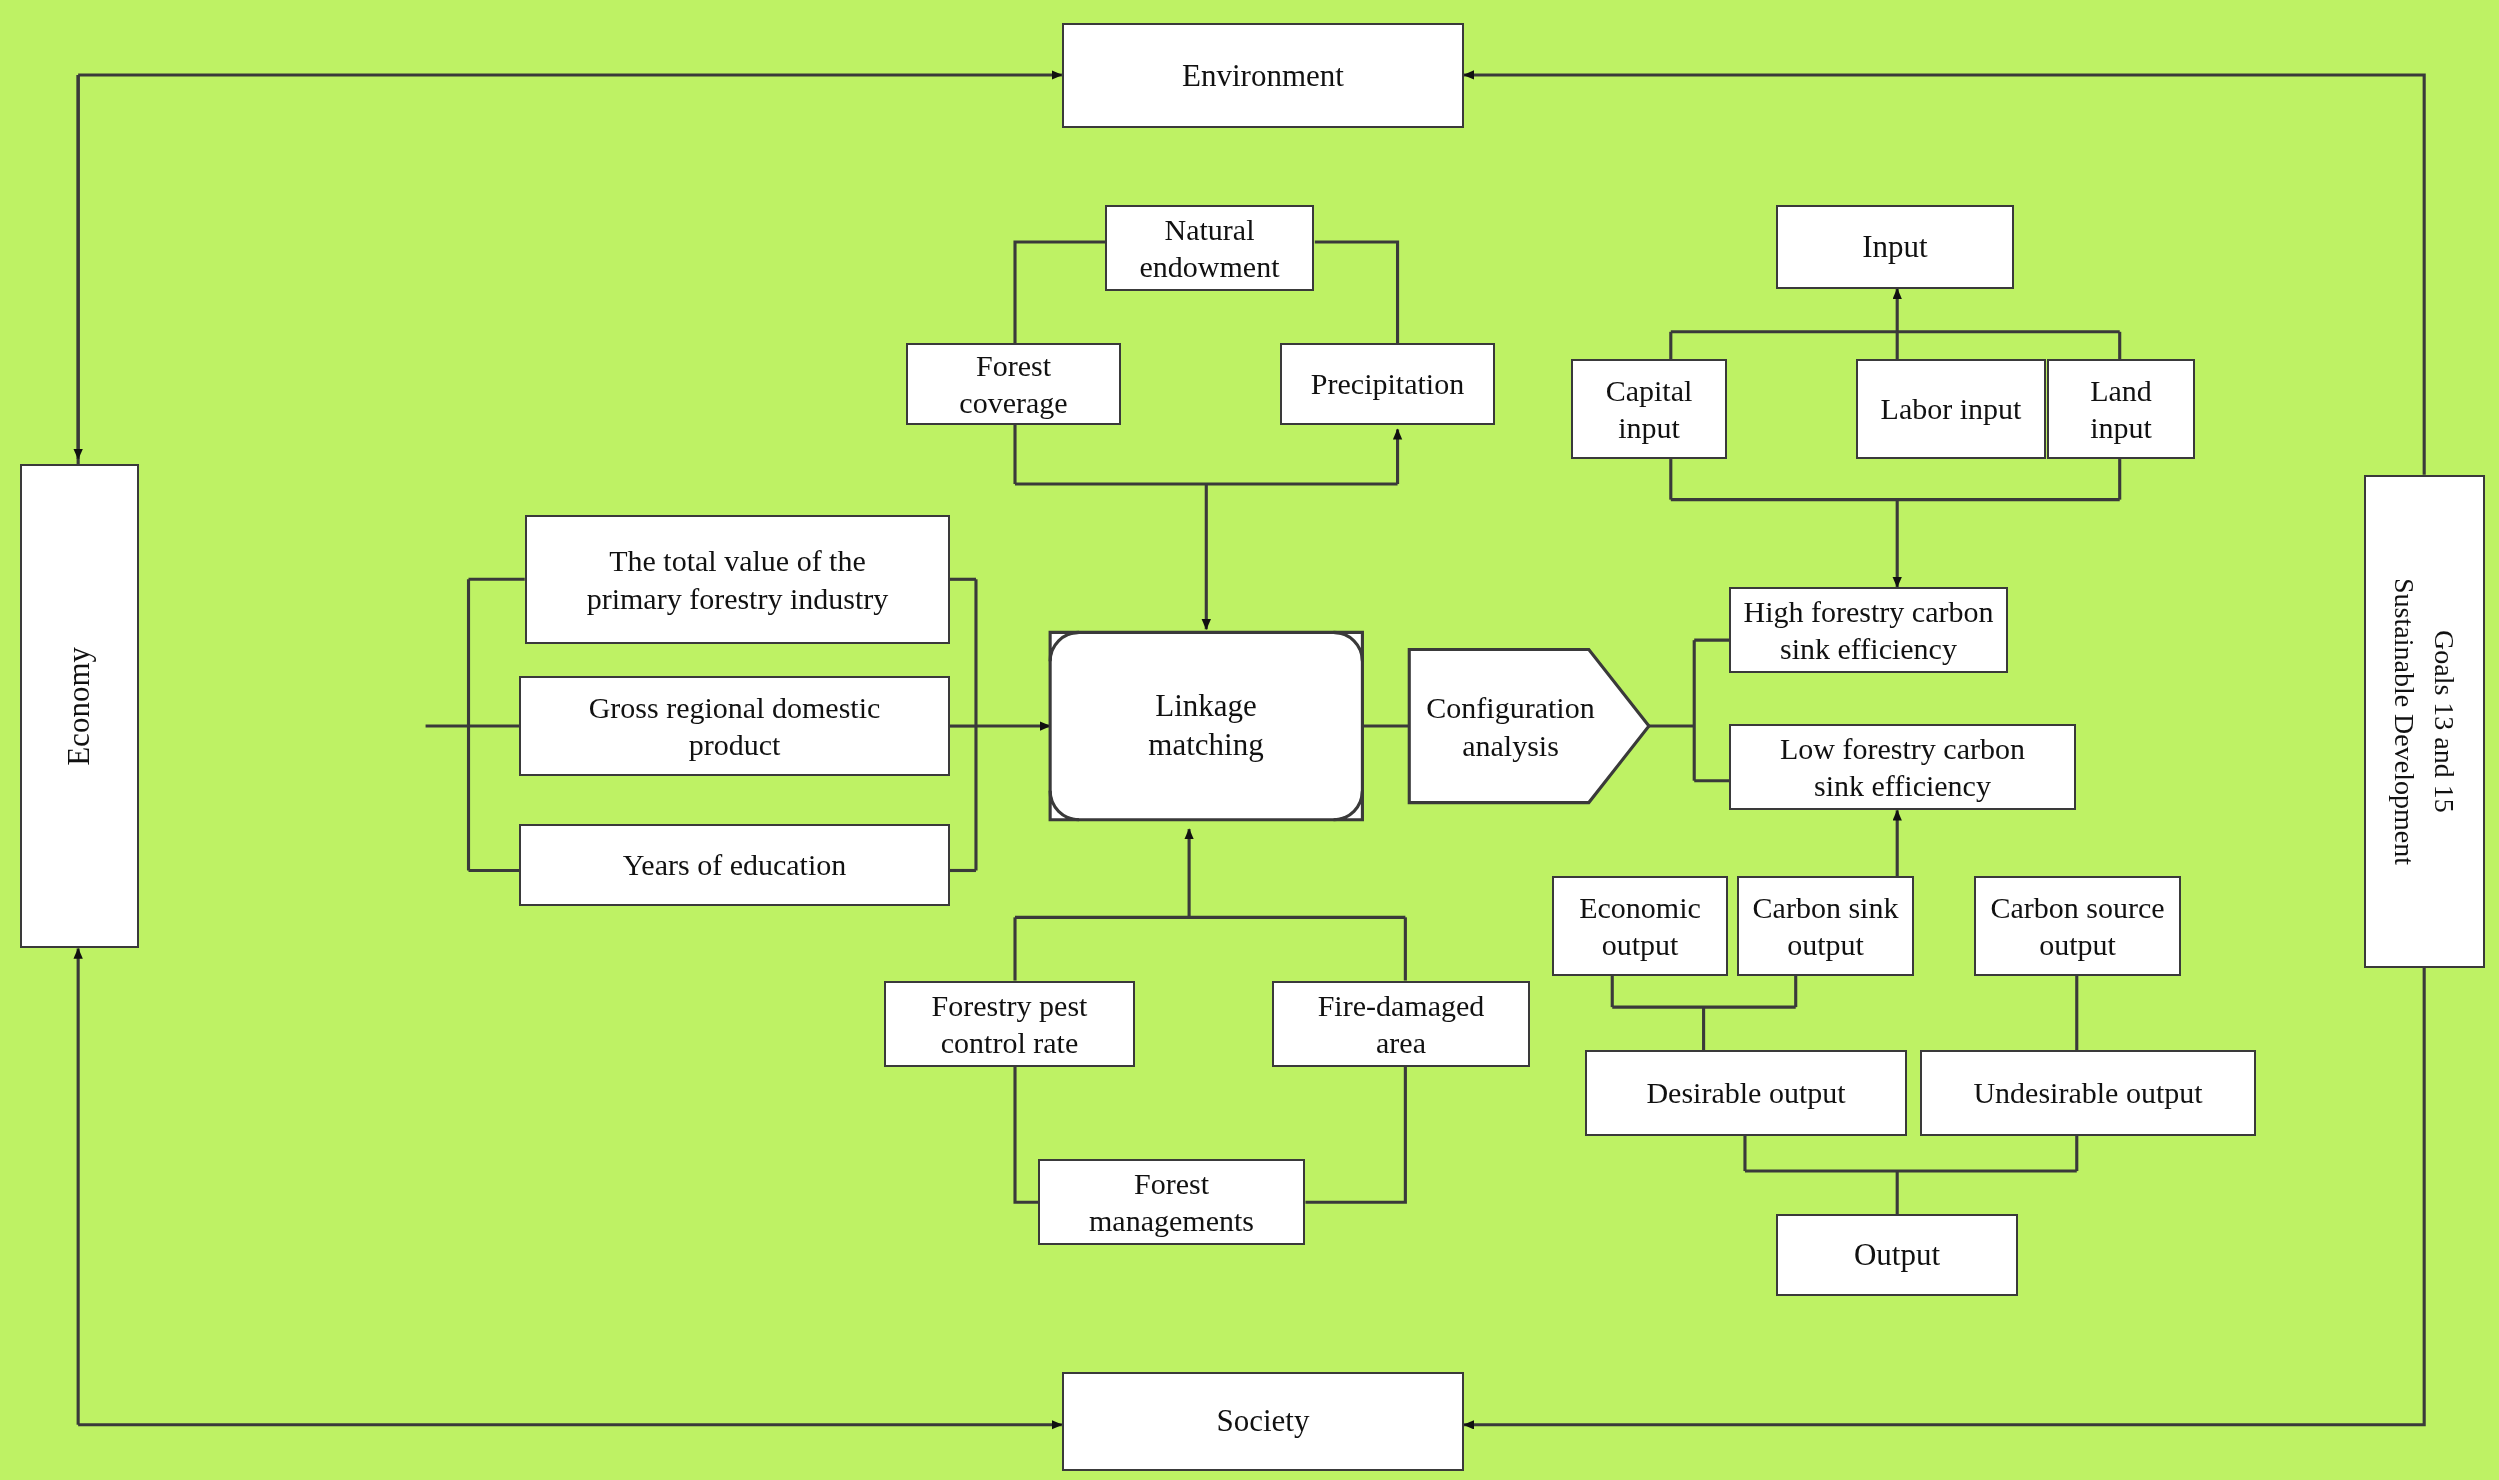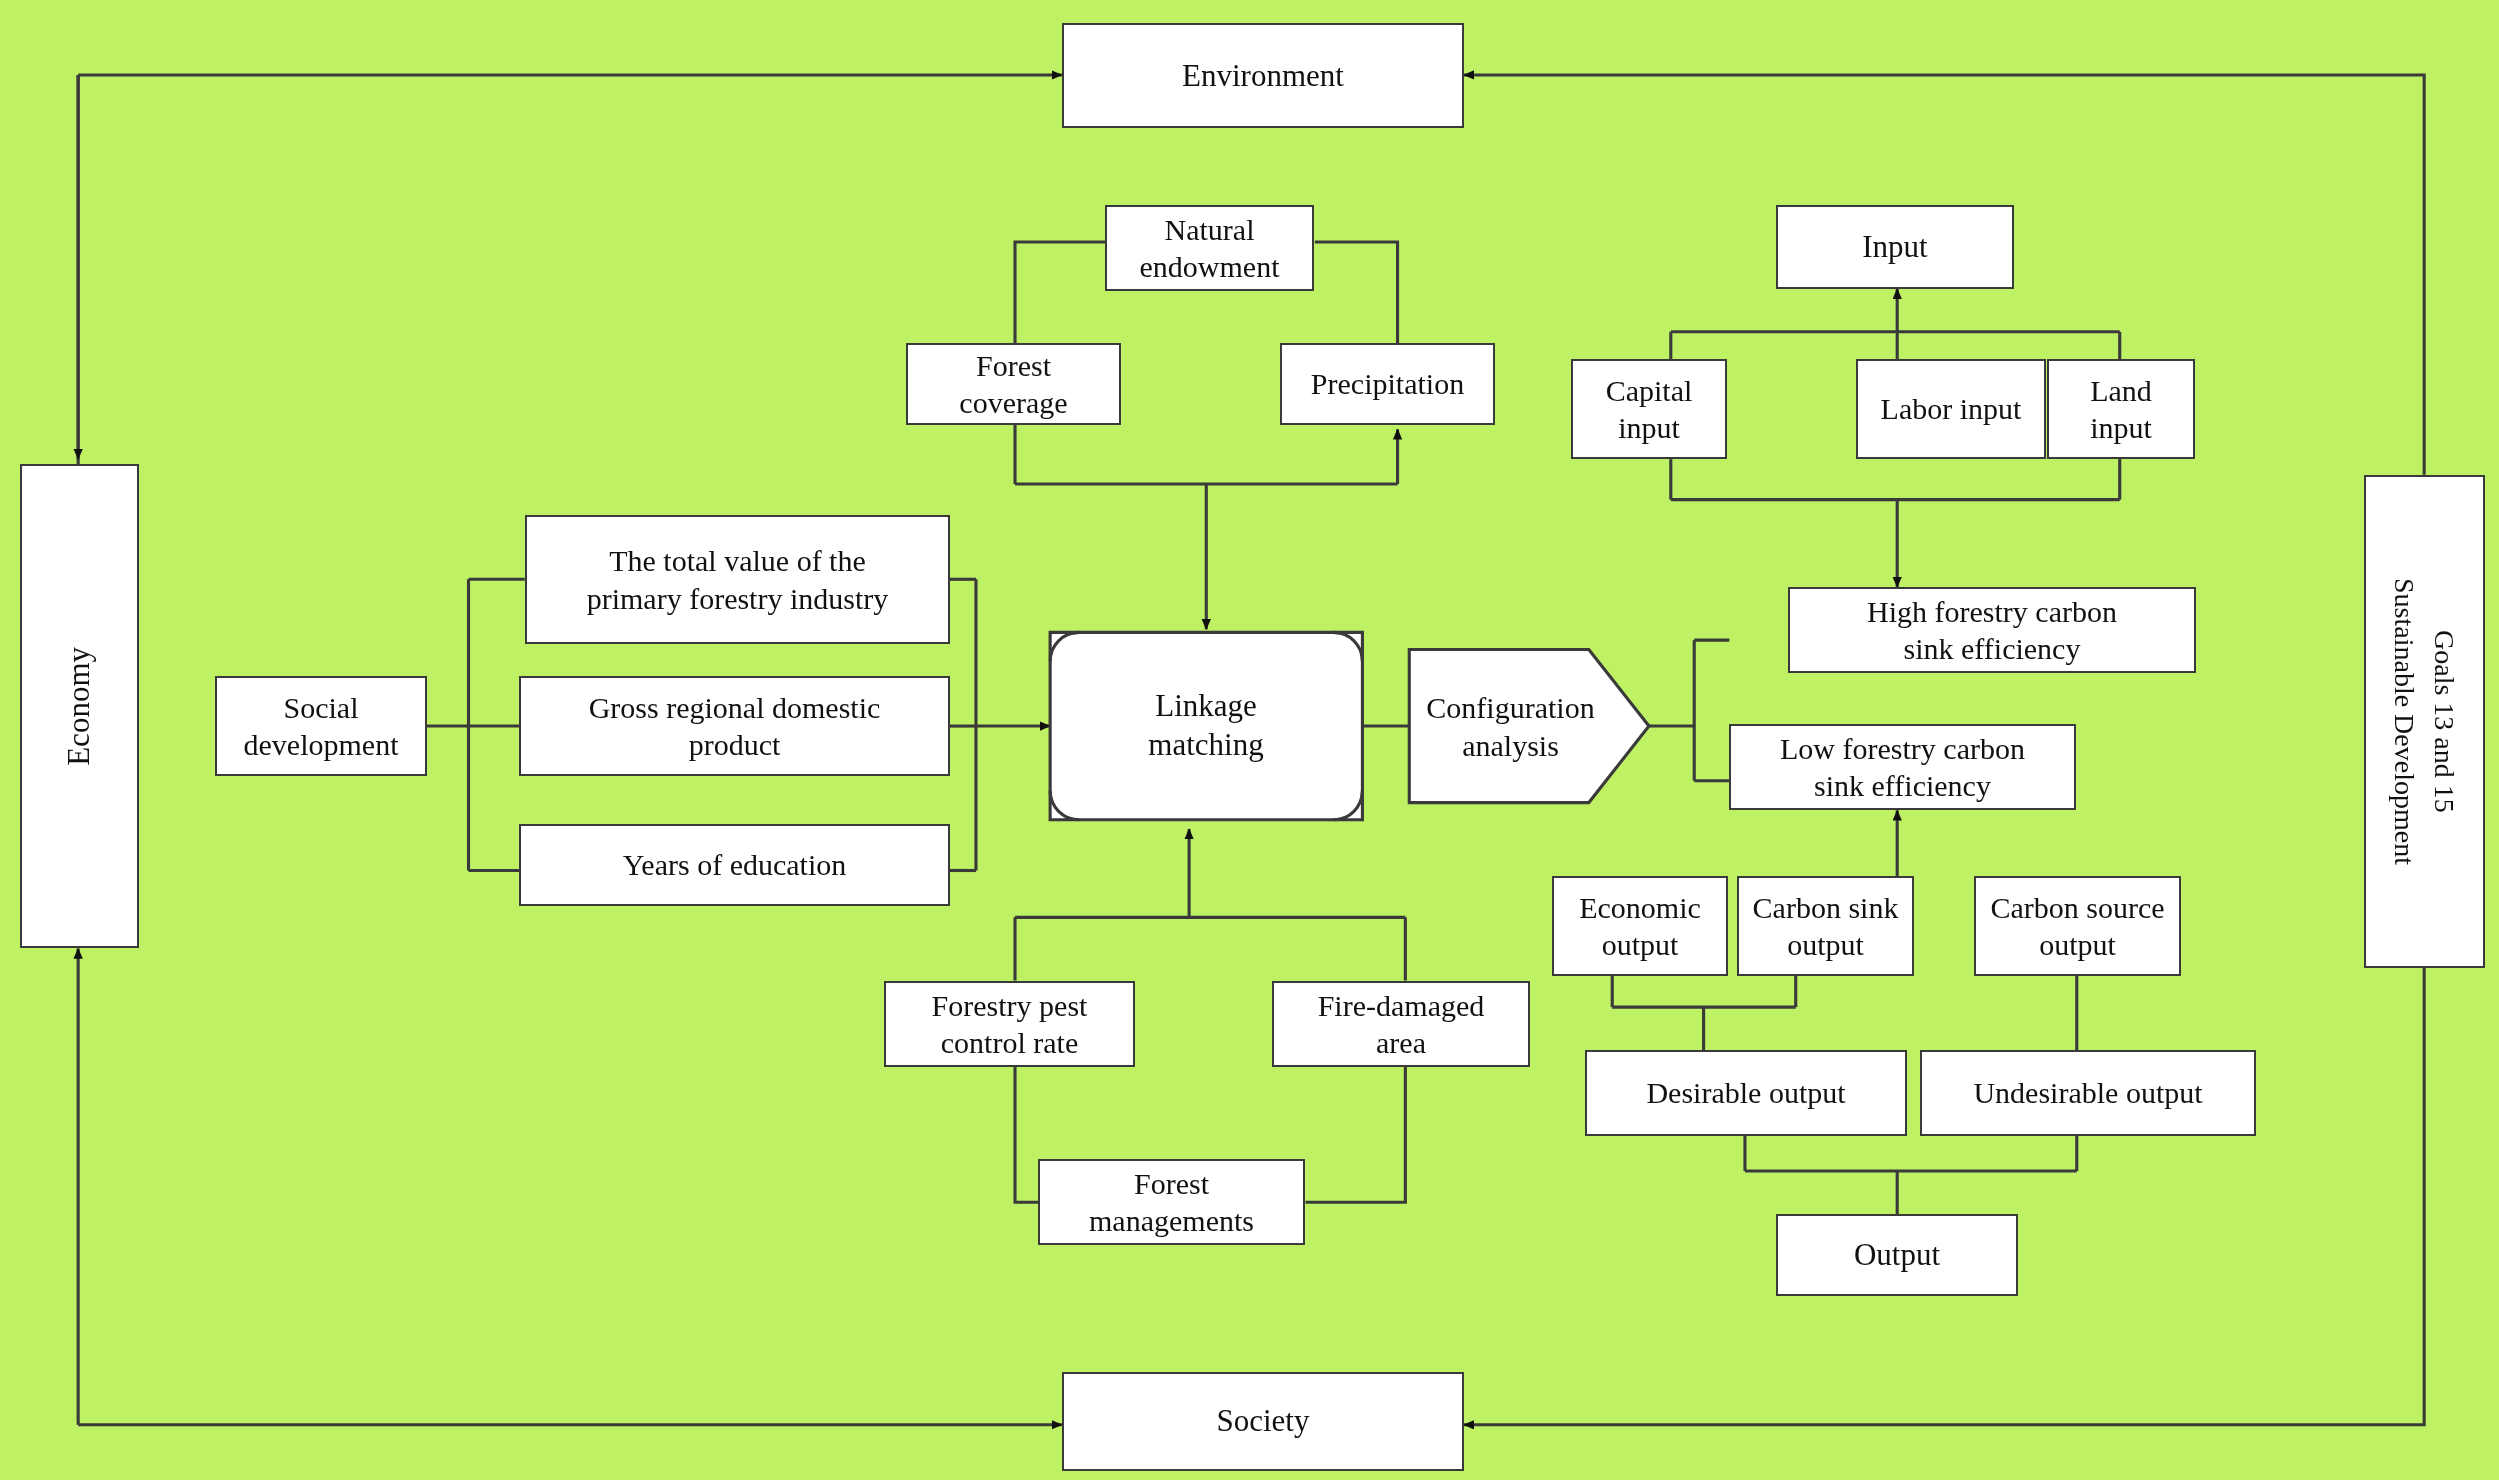--- a/index.html
+++ b/index.html
@@ -151,24 +151,20 @@
 endowment</span>
   </div>
   <div class="node f38" style="left:906px;top:343px;width:215px;height:82px;">
     <span>Forest
 coverage</span>
   </div>
   <div class="node f38" style="left:1280px;top:343px;width:215px;height:82px;">
     <span>Precipitation</span>
   </div>
 
-  <div class="node f38" style="left:215px;top:676px;width:212px;height:100px;">
-    <span>Social
-development</span>
-  </div>
   <div class="node f38" style="left:525px;top:515px;width:425px;height:129px;">
     <span>The total value of the
 primary forestry industry</span>
   </div>
   <div class="node f38" style="left:519px;top:676px;width:431px;height:100px;">
     <span>Gross regional domestic
 product</span>
   </div>
   <div class="node f38" style="left:519px;top:824px;width:431px;height:82px;">
     <span>Years of education</span>
@@ -188,21 +184,21 @@
   </div>
 
   <div class="node cut f40" style="left:1050px;top:632px;width:312px;height:187px;">
     <span>Linkage
 matching</span>
   </div>
   <div class="node pent f38" style="left:1409px;top:650px;width:203px;height:153px;">
     <span>Configuration
 analysis</span>
   </div>
-  <div class="node f38" style="left:1788px;top:587px;width:408px;height:86px;">
+  <div class="node f38" style="left:1729px;top:587px;width:279px;height:86px;">
     <span>High forestry carbon
 sink efficiency</span>
   </div>
   <div class="node f38" style="left:1729px;top:724px;width:347px;height:86px;">
     <span>Low forestry carbon
 sink efficiency</span>
   </div>
 
   <div class="node f40" style="left:1776px;top:205px;width:238px;height:84px;">
     <span>Input</span>

